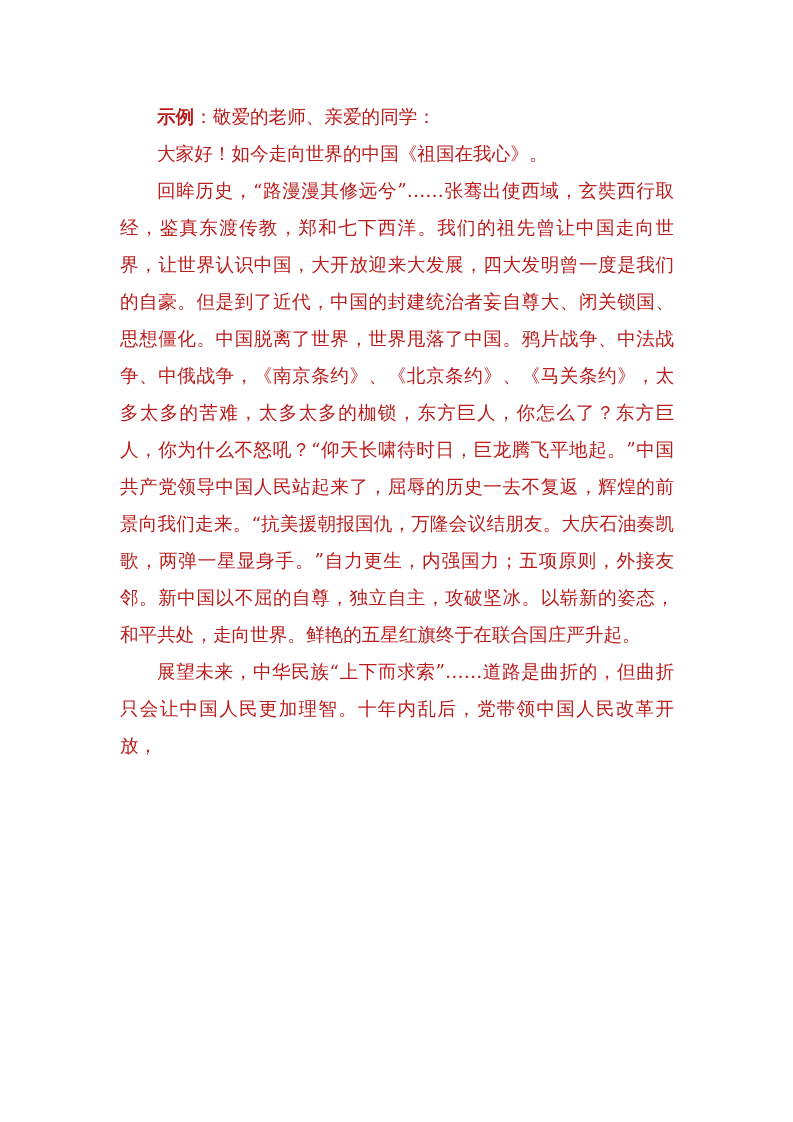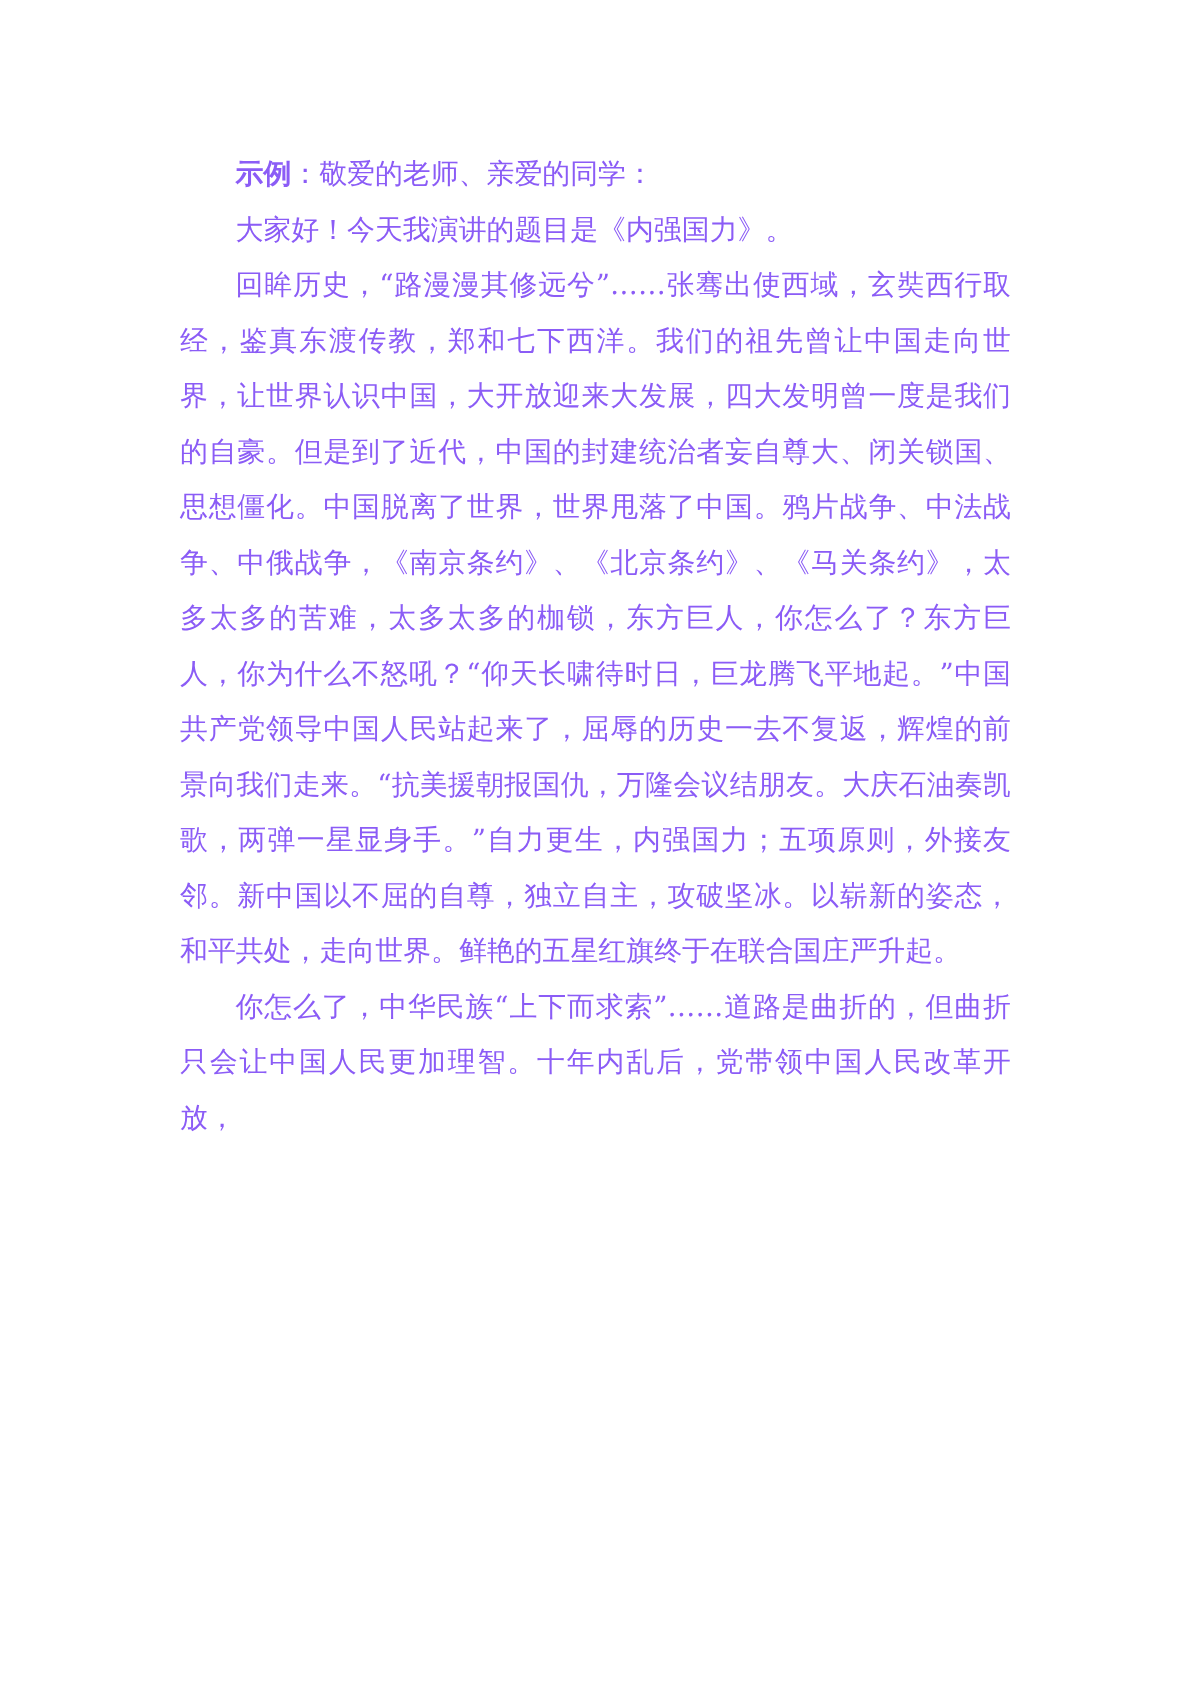--- a/index.html
+++ b/index.html
@@ -5,30 +5,30 @@
   html, body { margin: 0; padding: 0; background: #ffffff; }
   body { width: 793px; height: 1122px; position: relative; overflow: hidden; }
   .page {
     position: absolute;
     left: 120px;
     top: 98px;
     width: 554px;
     font-family: "DejaVu Serif", "Liberation Serif", serif;
     font-size: 18.6px;
     line-height: 37px;
-    color: #8b5cf6;
+    color: #b91c1c;
     text-align: justify;
     text-justify: inter-character;
   }
   .para { margin: 0; }
   .indent { text-indent: 37px; }
   .label { font-weight: bold; }
   .head-line { text-indent: 37px; margin-bottom: 0; }
 </style>
 </head>
 <body>
 
 <div class="page">
   <p class="para head-line"><span class="label">示例</span><span>：敬爱的老师、亲爱的同学：</span></p>
-  <p class="para indent">大家好！今天我演讲的题目是《内强国力》。</p>
+  <p class="para indent">大家好！如今走向世界的中国《祖国在我心》。</p>
   <p class="para indent">回眸历史，“路漫漫其修远兮”……张骞出使西域，玄奘西行取经，鉴真东渡传教，郑和七下西洋。我们的祖先曾让中国走向世界，让世界认识中国，大开放迎来大发展，四大发明曾一度是我们的自豪。但是到了近代，中国的封建统治者妄自尊大、闭关锁国、思想僵化。中国脱离了世界，世界甩落了中国。鸦片战争、中法战争、中俄战争，《南京条约》、《北京条约》、《马关条约》，太多太多的苦难，太多太多的枷锁，东方巨人，你怎么了？东方巨人，你为什么不怒吼？“仰天长啸待时日，巨龙腾飞平地起。”中国共产党领导中国人民站起来了，屈辱的历史一去不复返，辉煌的前景向我们走来。“抗美援朝报国仇，万隆会议结朋友。大庆石油奏凯歌，两弹一星显身手。”自力更生，内强国力；五项原则，外接友邻。新中国以不屈的自尊，独立自主，攻破坚冰。以崭新的姿态，和平共处，走向世界。鲜艳的五星红旗终于在联合国庄严升起。</p>
-  <p class="para indent">你怎么了，中华民族“上下而求索”……道路是曲折的，但曲折只会让中国人民更加理智。十年内乱后，党带领中国人民改革开放，</p>
+  <p class="para indent">展望未来，中华民族“上下而求索”……道路是曲折的，但曲折只会让中国人民更加理智。十年内乱后，党带领中国人民改革开放，</p>
 </div>
 
 </body></html>

